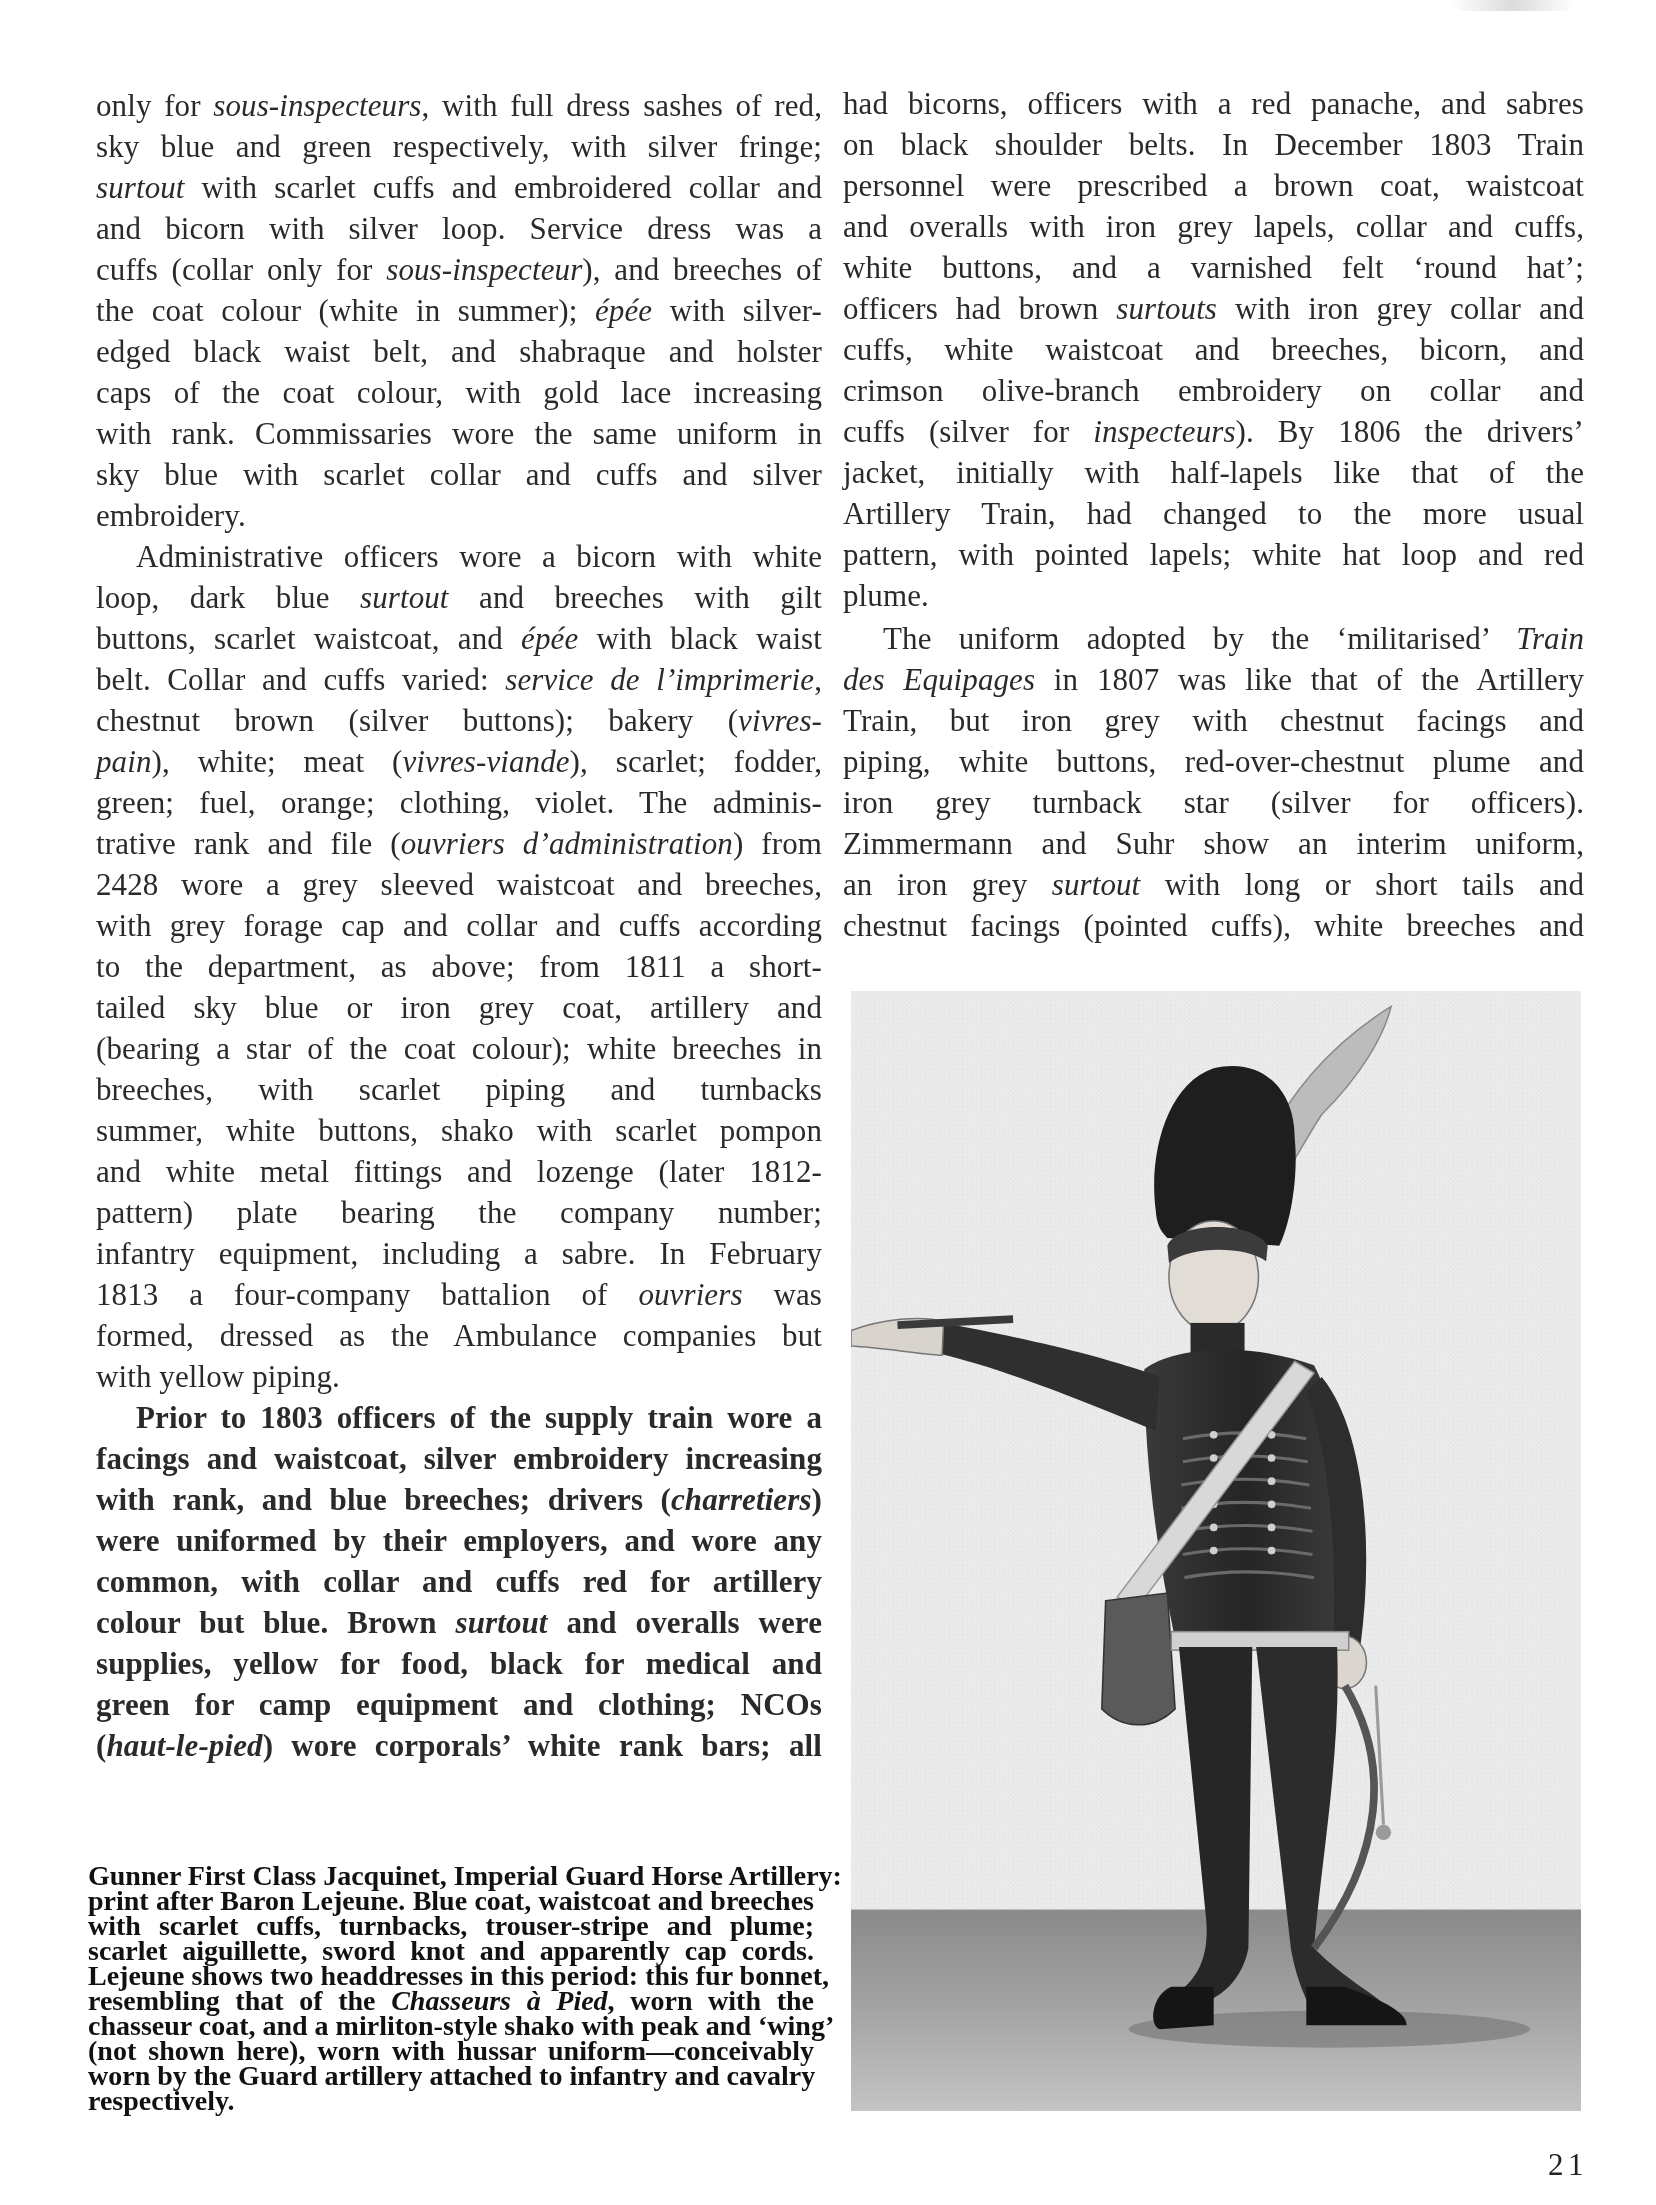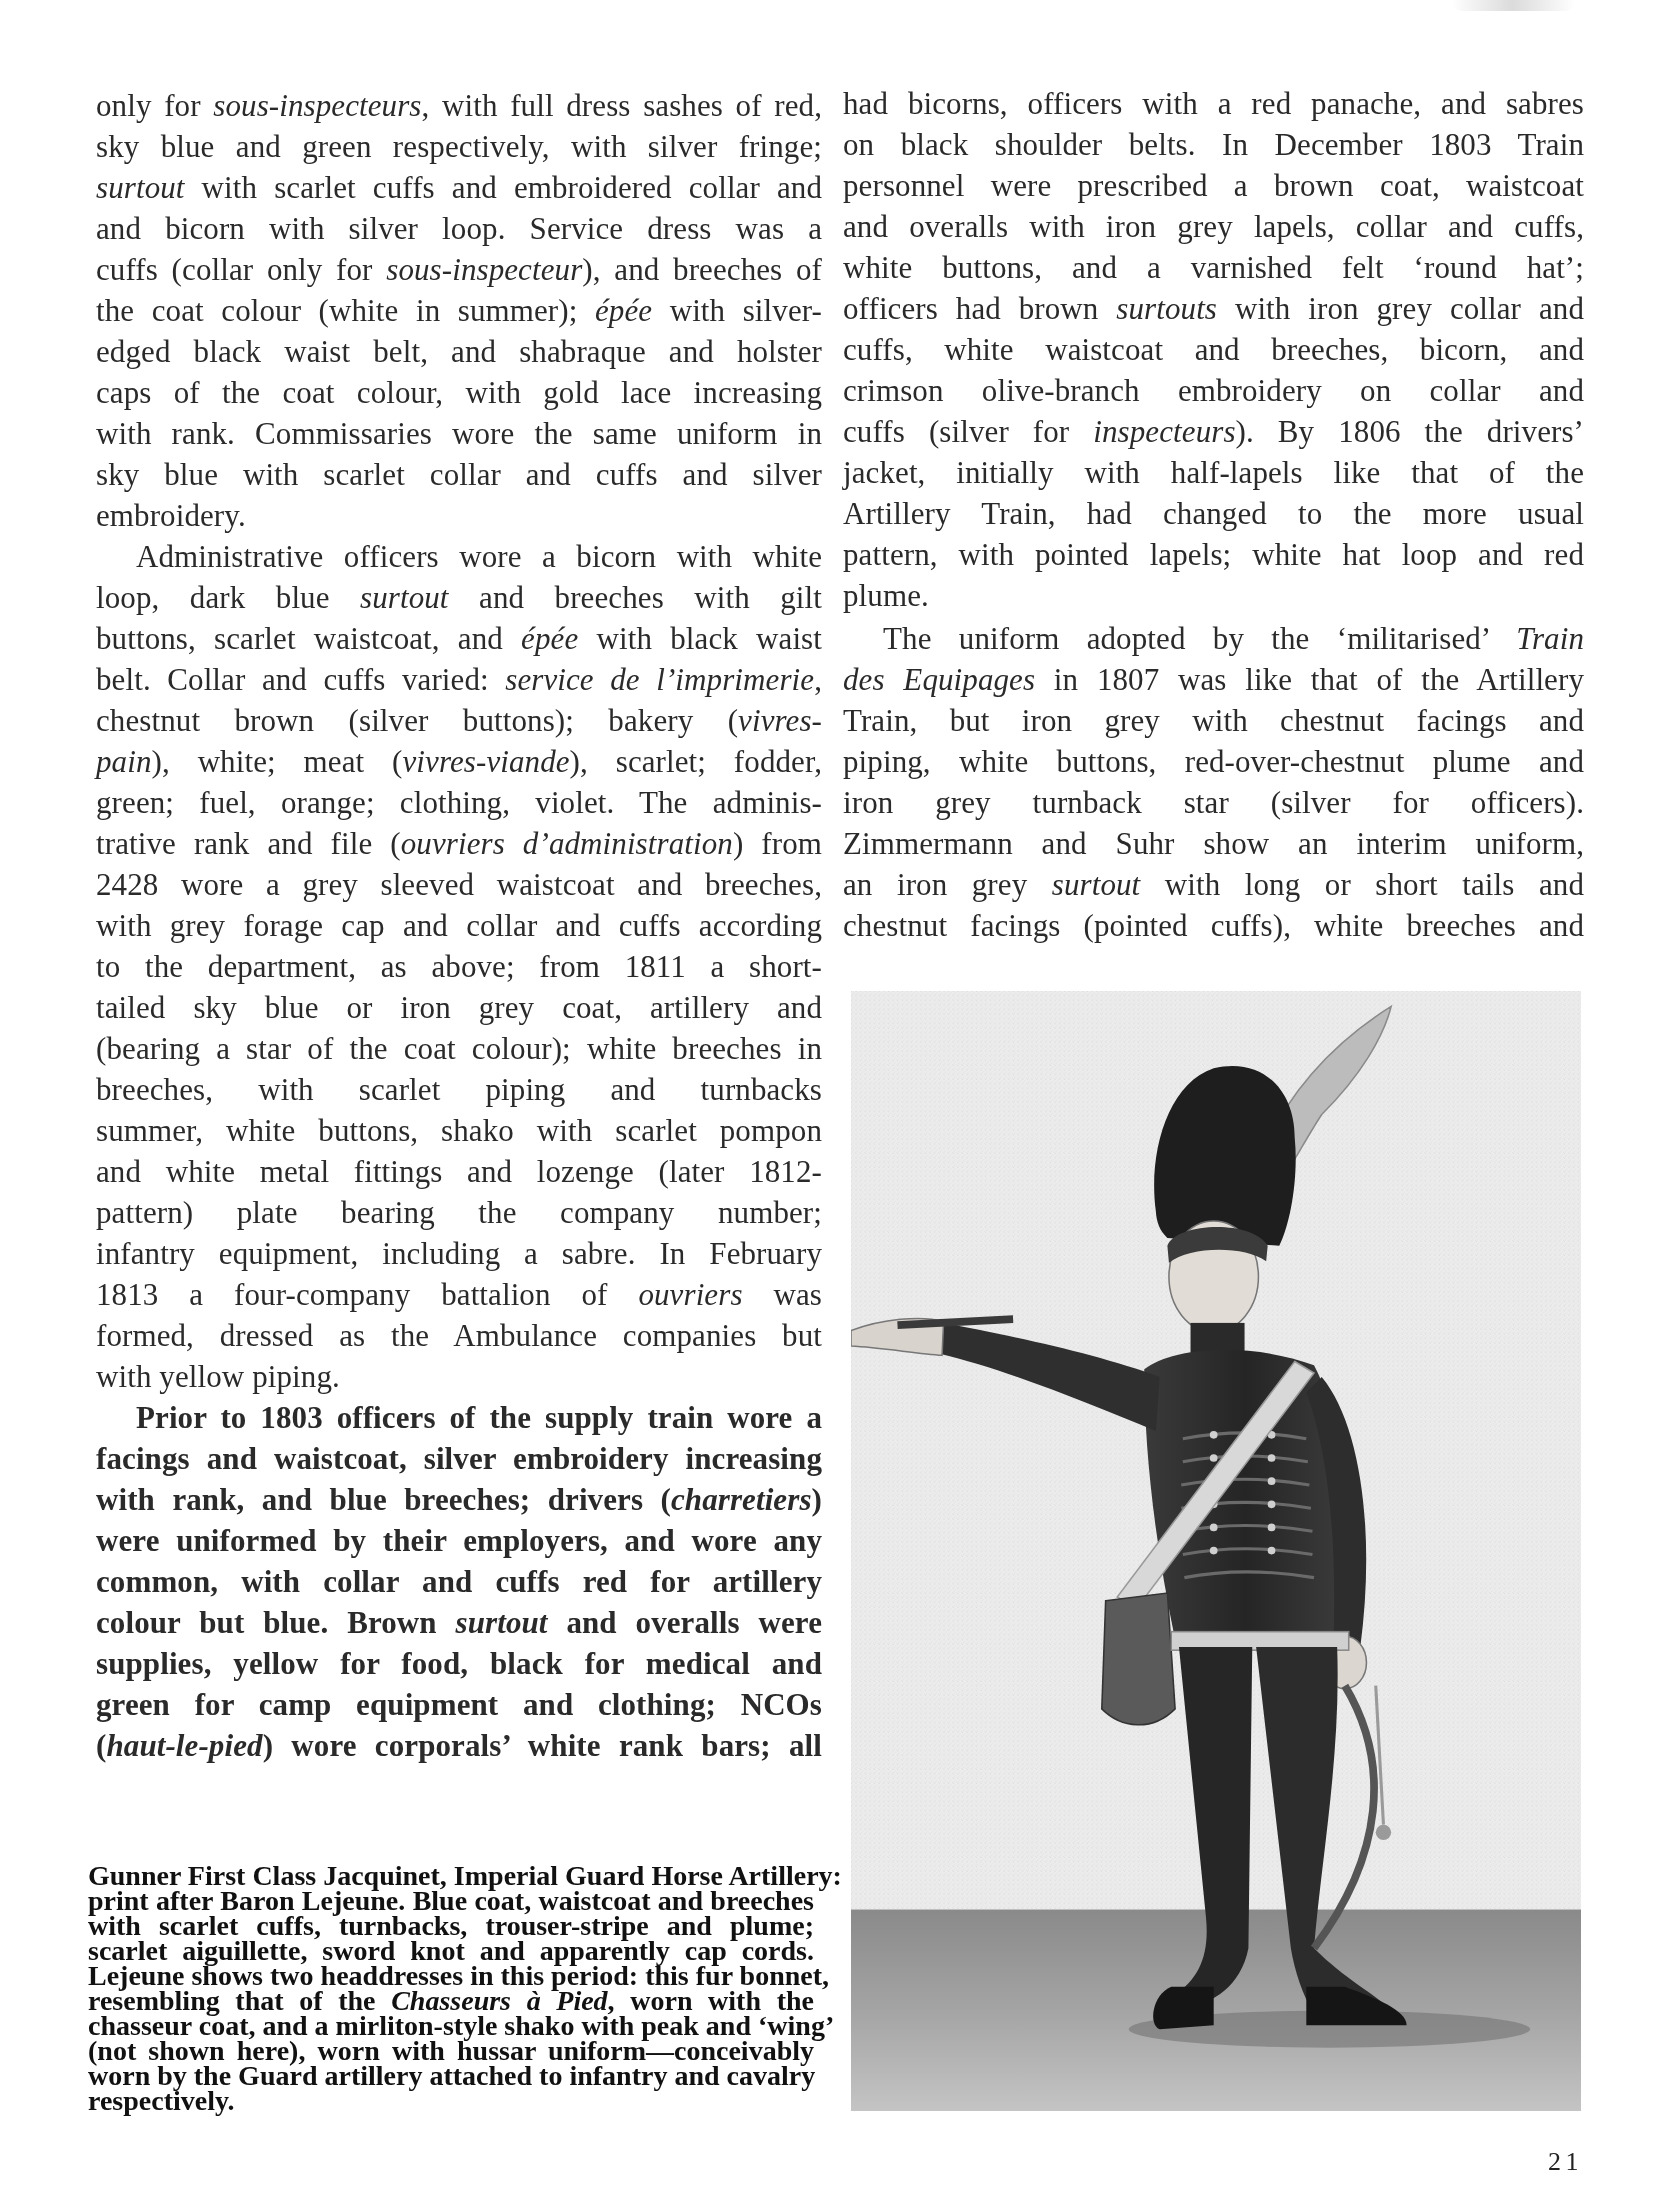--- a/index.html
+++ b/index.html
@@ -15,21 +15,21 @@
   .line.indent { padding-left:40px; }
   i, .it { font-style:italic; }
   #caption { position:absolute; left:88px; top:1863px; width:726px;
              font-weight:bold; color:#111; }
   .cline { display:block; height:25px; line-height:25px; font-size:28px;
            white-space:nowrap; text-align:justify; text-align-last:justify; }
   .cline.last { text-align-last:left; }
   #figure { position:absolute; left:851px; top:991px; width:730px; height:1120px;
             background:#ebebeb; overflow:hidden; }
   #figure svg { display:block; width:100%; height:100%; }
-  #page-number { position:absolute; left:1548px; top:2147px; font-size:26px;
+  #page-number { position:absolute; left:1548px; top:2147px; font-size:31px;
                  letter-spacing:4.6px; color:#222; }
   #scan-smudge { position:absolute; left:1451px; top:0px; width:124px; height:10.8px;
                  background:linear-gradient(90deg,rgba(200,200,200,0),rgba(195,195,195,0.6),rgba(200,200,200,0));
                  border-radius:0 0 31px 31px; }
 </style>
 </head>
 <body>
 
 <div id="scan-smudge"></div>
 

